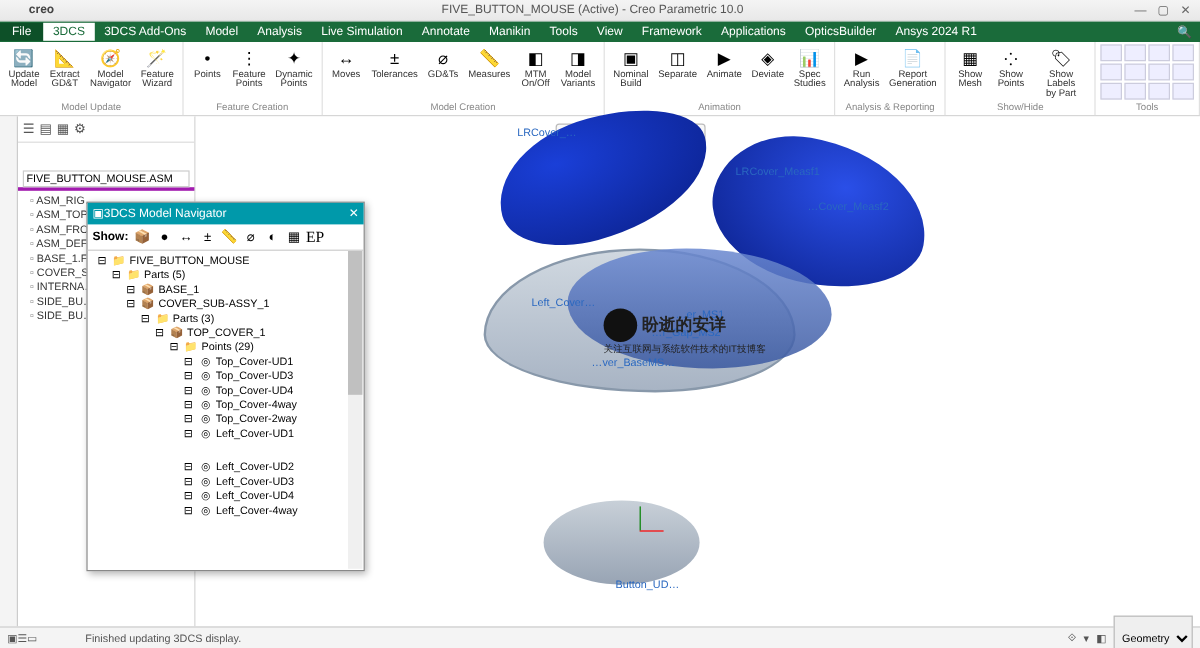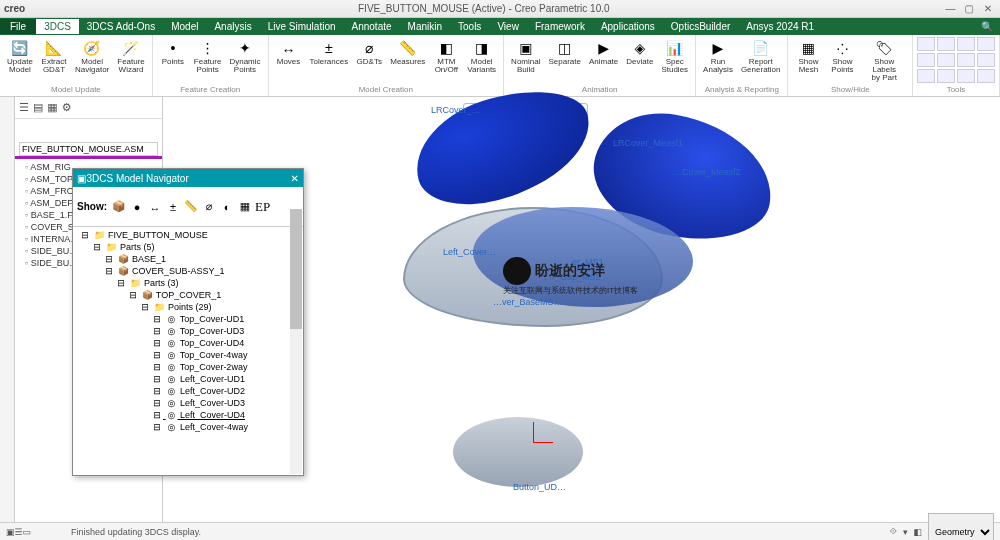--- a/index.html
+++ b/index.html
@@ -1,19 +1,19 @@
 <!DOCTYPE html>
 <html><head>
 <meta charset="utf-8">
 <style>
 * { margin: 0; padding: 0; box-sizing: border-box; font-family: "Segoe UI", Arial, sans-serif; }
 body { width: 1000px; height: 540px; overflow: hidden; background: #fff; font-size: 10px; position: relative; }
 
 .titlebar { height: 18px; background: linear-gradient(#f4f4f4,#e8e8e8); display: flex; align-items: center; padding: 0 4px; border-bottom: 1px solid #ccc; }
-.titlebar .logo { font-weight: bold; color: #444; font-size: 10px; }
+.titlebar .logo { font-weight: bold; color: #444; font-size: 10px; margin-left: 20px; }
 .titlebar .title { flex: 1; text-align: center; color: #555; font-size: 10px; }
 .titlebar .winbtns span { display: inline-block; width: 16px; text-align: center; color: #666; }
 
 .menubar { height: 17px; background: #1a6b3a; display: flex; align-items: center; color: #fff; font-size: 10px; }
 .menubar .file { background: #0d5028; padding: 2px 10px; }
 .menubar .tab { padding: 2px 8px; cursor: pointer; }
 .menubar .tab.active { background: #fff; color: #1a6b3a; }
 .menubar .search { margin-left: auto; margin-right: 6px; }
 
 .ribbon { height: 62px; background: #fff; border-bottom: 1px solid #ccc; display: flex; }
@@ -47,21 +47,21 @@
 .shape.mesh { top: 110px; left: 310px; width: 220px; height: 100px; background: linear-gradient(#6a88d0,#3a58a0); border-radius: 45% 55% 45% 55%; opacity: 0.85; }
 .shape.gray2 { top: 320px; left: 290px; width: 130px; height: 70px; background: linear-gradient(#c8d0d8,#98a4b4); border-radius: 50%; }
 .annot { position: absolute; font-size: 9px; color: #2a68c0; }
 .triad { position: absolute; bottom: 80px; left: 370px; }
 .triad .x { position: absolute; width: 20px; height: 1px; background: red; }
 .triad .y { position: absolute; width: 1px; height: 20px; background: green; top: -20px; }
 
 .navigator { position: absolute; top: 168px; left: 72px; width: 232px; height: 308px; background: #fff; border: 1px solid #888; box-shadow: 2px 2px 6px rgba(0,0,0,.3); z-index: 50; display: flex; flex-direction: column; }
 .navigator .hdr { height: 18px; background: #0099aa; color: #fff; display: flex; align-items: center; padding: 0 4px; font-size: 10px; }
 .navigator .hdr .close { margin-left: auto; cursor: pointer; }
-.navigator .show { height: 40px; border-bottom: 1px solid #ccc; display: flex; align-items: center; padding: 0 4px; gap: 2px; }
+.navigator .show { height: 22px; border-bottom: 1px solid #ccc; display: flex; align-items: center; padding: 0 4px; gap: 2px; }
 .navigator .show b { font-size: 10px; margin-right: 2px; }
 .navigator .show span { width: 16px; height: 16px; display: inline-flex; align-items: center; justify-content: center; font-size: 11px; }
 .navigator .tree { flex: 1; overflow: auto; padding: 2px; font-size: 9px; }
 .navigator .tree .node { padding: 1px 0; white-space: nowrap; }
 .navigator .tree .ico { display: inline-block; width: 12px; text-align: center; }
 .navigator .scrolltrack { position: absolute; right: 1px; top: 40px; bottom: 1px; width: 12px; background: #f0f0f0; }
 .navigator .scrollthumb { position: absolute; right: 1px; top: 40px; width: 12px; height: 120px; background: #c0c0c0; }
 
 .statusbar { position: absolute; bottom: 0; left: 0; right: 0; height: 18px; background: #f4f4f4; border-top: 1px solid #ccc; display: flex; align-items: center; padding: 0 6px; font-size: 9px; color: #555; }
 .statusbar .msg { margin-left: 40px; }
@@ -337,23 +337,23 @@
       <div class="node" style="padding-left: 28px;"><span class="ico">⊟</span> <span class="ico">📦</span> COVER_SUB-ASSY_1</div>
       <div class="node" style="padding-left: 40px;"><span class="ico">⊟</span> <span class="ico">📁</span> Parts (3)</div>
       <div class="node" style="padding-left: 52px;"><span class="ico">⊟</span> <span class="ico">📦</span> TOP_COVER_1</div>
       <div class="node" style="padding-left: 64px;"><span class="ico">⊟</span> <span class="ico">📁</span> Points (29)</div>
       <div class="node" style="padding-left: 76px;"><span class="ico">⊟</span> <span class="ico">◎</span> Top_Cover-UD1</div>
       <div class="node" style="padding-left: 76px;"><span class="ico">⊟</span> <span class="ico">◎</span> Top_Cover-UD3</div>
       <div class="node" style="padding-left: 76px;"><span class="ico">⊟</span> <span class="ico">◎</span> Top_Cover-UD4</div>
       <div class="node" style="padding-left: 76px;"><span class="ico">⊟</span> <span class="ico">◎</span> Top_Cover-4way</div>
       <div class="node" style="padding-left: 76px;"><span class="ico">⊟</span> <span class="ico">◎</span> Top_Cover-2way</div>
       <div class="node" style="padding-left: 76px;"><span class="ico">⊟</span> <span class="ico">◎</span> Left_Cover-UD1</div>
-      <div class="node" style="padding-left: 76px;"><span class="ico">⊟</span> <span class="ico">◎</span> Left_Cover-UD2</div>
+      <div class="node" style="padding-left: 76px; margin-top: 16px;"><span class="ico">⊟</span> <span class="ico">◎</span> Left_Cover-UD2</div>
       <div class="node" style="padding-left: 76px;"><span class="ico">⊟</span> <span class="ico">◎</span> Left_Cover-UD3</div>
-      <div class="node" style="padding-left: 76px; text-decoration: underline;"><span class="ico">⊟</span> <span class="ico">◎</span> Left_Cover-UD4</div>
+      <div class="node" style="padding-left: 76px;"><span class="ico">⊟</span> <span class="ico">◎</span> Left_Cover-UD4</div>
       <div class="node" style="padding-left: 76px;"><span class="ico">⊟</span> <span class="ico">◎</span> Left_Cover-4way</div>
     </div>
   <div class="scrolltrack"></div>
   <div class="scrollthumb"></div>
 </div>
 
 <div class="statusbar">
   <span>▣</span>
   <span>☰</span>
   <span>▭</span>

